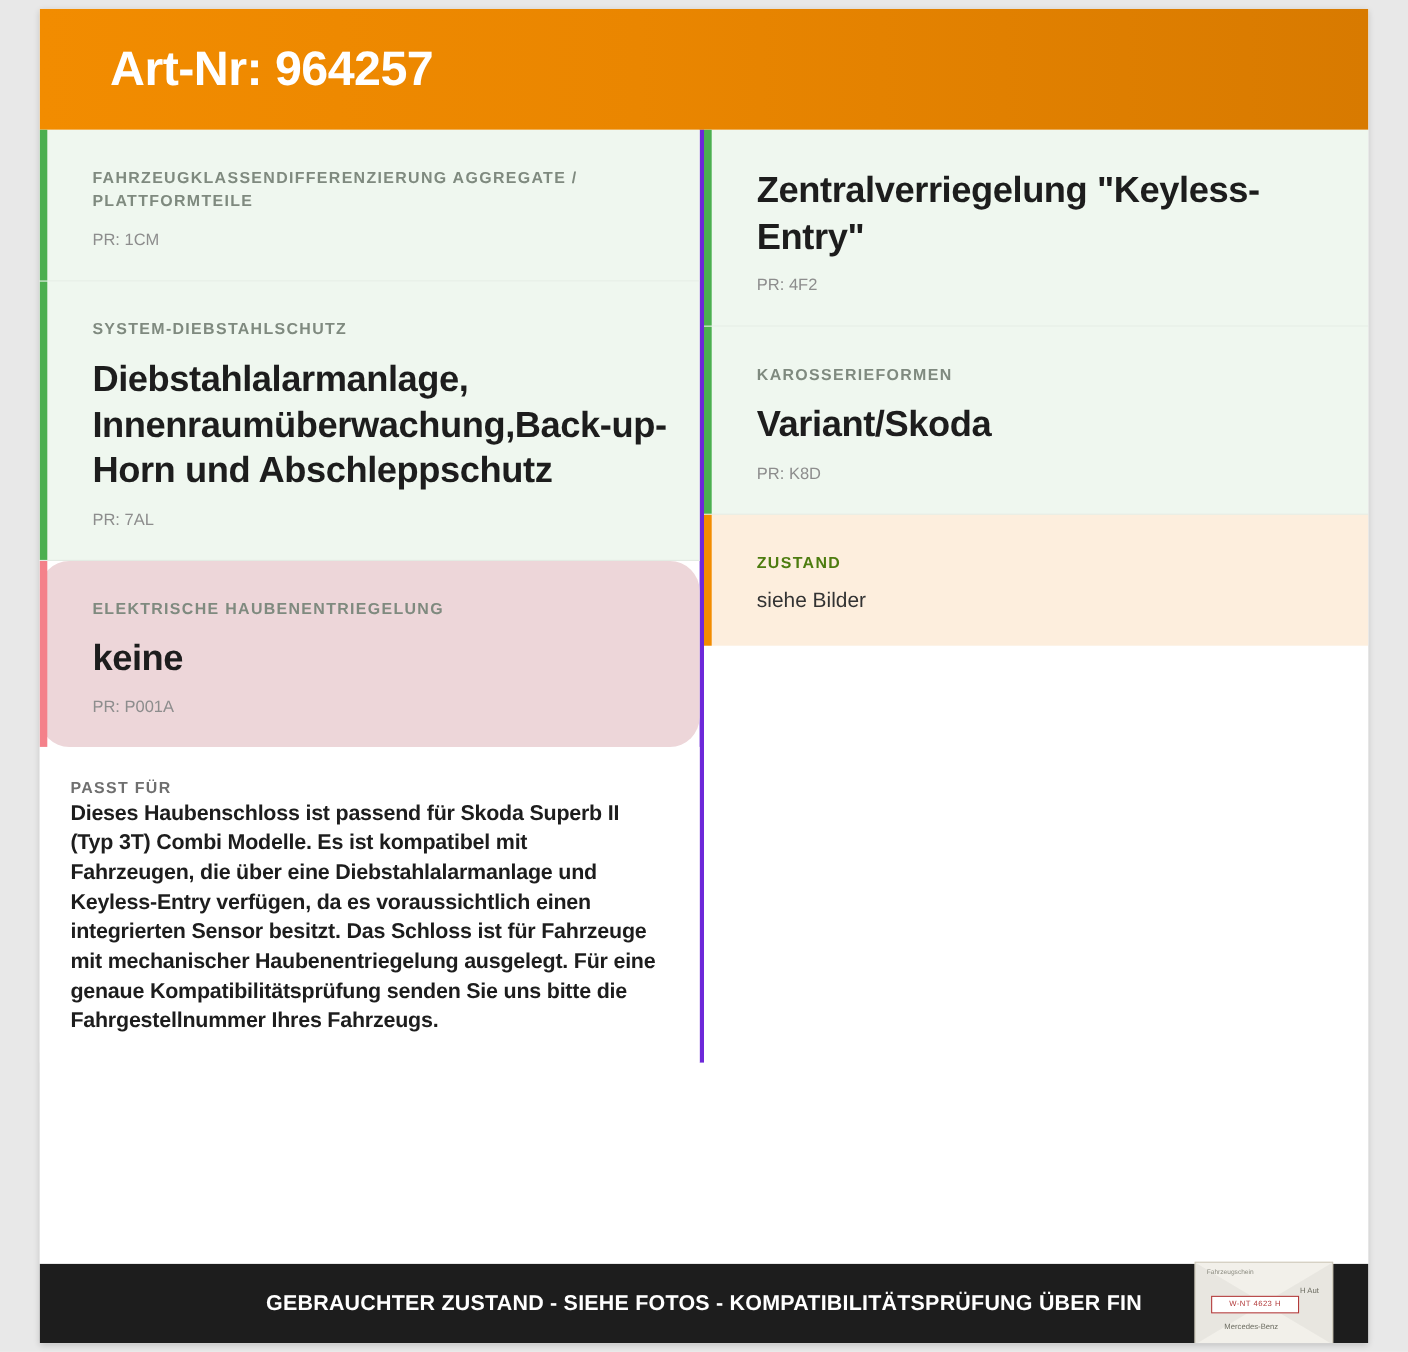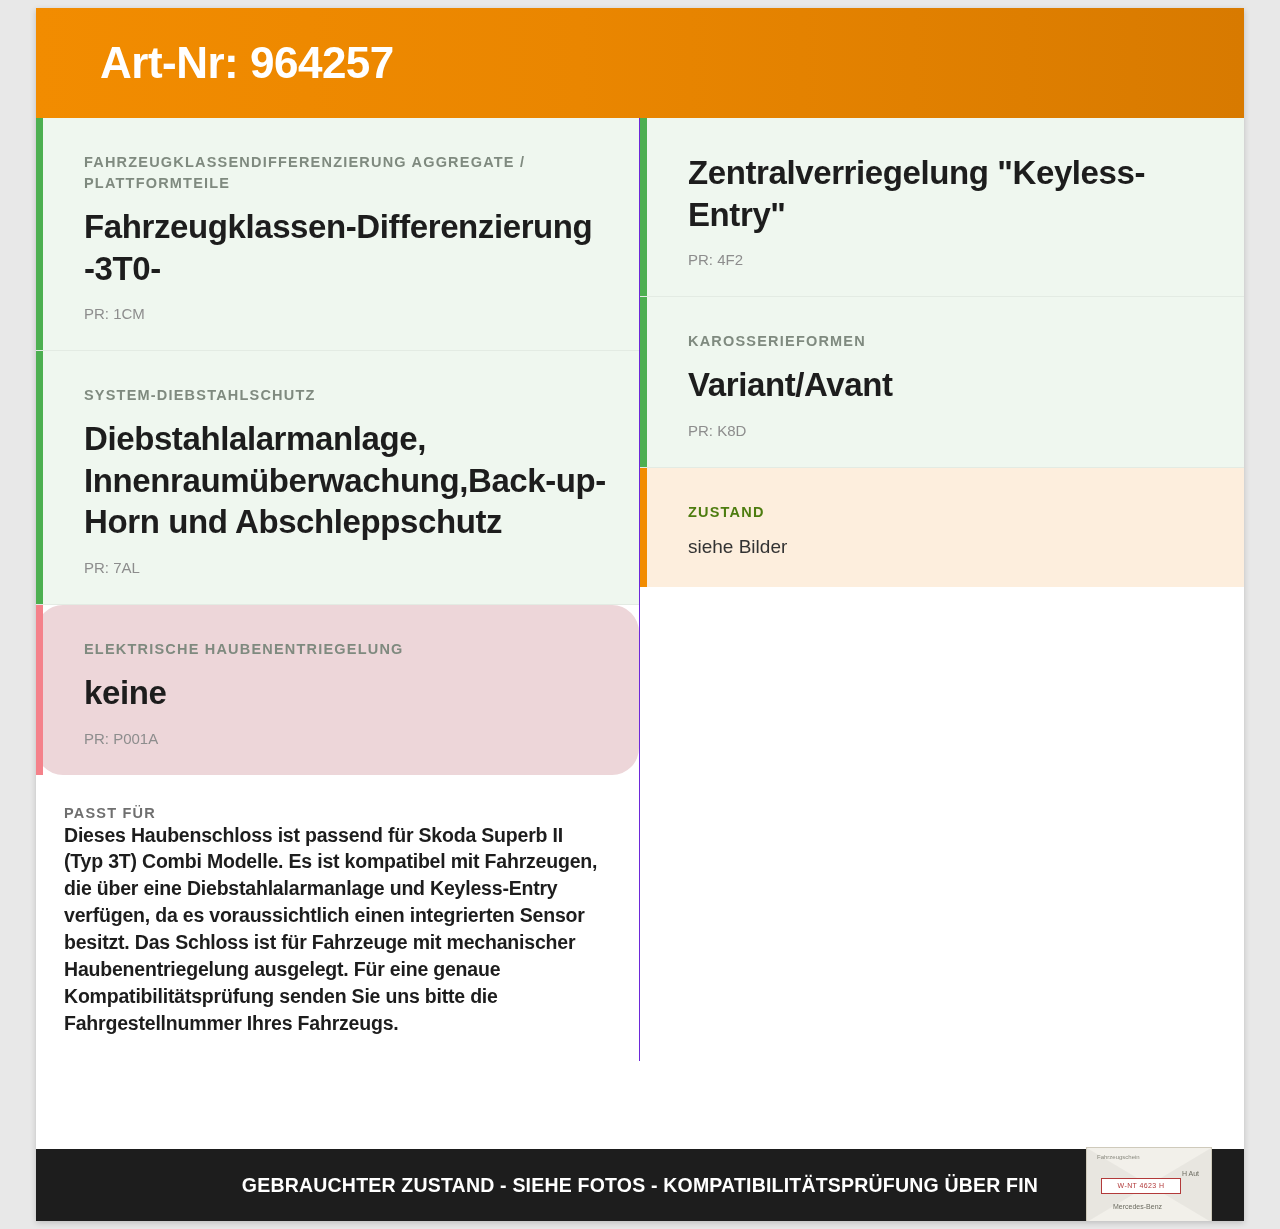--- a/index.html
+++ b/index.html
@@ -42,21 +42,21 @@
   .columns {
     display: flex;
     align-items: flex-start;
     height: 1103px;
   }
   .col {
     width: 604px;
     box-sizing: border-box;
   }
   .col-left {
-    border-right: 1px solid #6d28d9;
+    border-right: 4px solid #6d28d9;
   }
   
   .card {
     position: relative;
     padding: 34px 30px 28px 48px;
     box-sizing: border-box;
     border-bottom: 1px solid #e3ebe3;
   }
   .card .bar {
     position: absolute;
@@ -226,21 +226,20 @@
     <div class="header-title">Art-Nr: 964257</div>
   </div>
 
   <div class="columns">
 
     <div class="col col-left">
 
       <div class="card green">
         <div class="bar"></div>
         <div class="card-label">FAHRZEUGKLASSENDIFFERENZIERUNG AGGREGATE / PLATTFORMTEILE</div>
-        <div class="card-value">Fahrzeugklassen-Differenzierung -3T0-</div>
         <div class="card-pr">PR: 1CM</div>
       </div>
 
       <div class="card green">
         <div class="bar"></div>
         <div class="card-label">SYSTEM-DIEBSTAHLSCHUTZ</div>
         <div class="card-value">Diebstahlalarmanlage, Innenraumüberwachung,Back-up-Horn und Abschleppschutz</div>
         <div class="card-pr">PR: 7AL</div>
       </div>
 
@@ -262,21 +261,21 @@
 
       <div class="card green">
         <div class="bar"></div>
         <div class="card-value">Zentralverriegelung "Keyless-Entry"</div>
         <div class="card-pr">PR: 4F2</div>
       </div>
 
       <div class="card green">
         <div class="bar"></div>
         <div class="card-label">KAROSSERIEFORMEN</div>
-        <div class="card-value">Variant/Avant</div>
+        <div class="card-value">Variant/Skoda</div>
         <div class="card-pr">PR: K8D</div>
       </div>
 
       <div class="card orange">
         <div class="bar"></div>
         <div class="card-label">ZUSTAND</div>
         <div class="card-value small">siehe Bilder</div>
       </div>
 
     </div>

